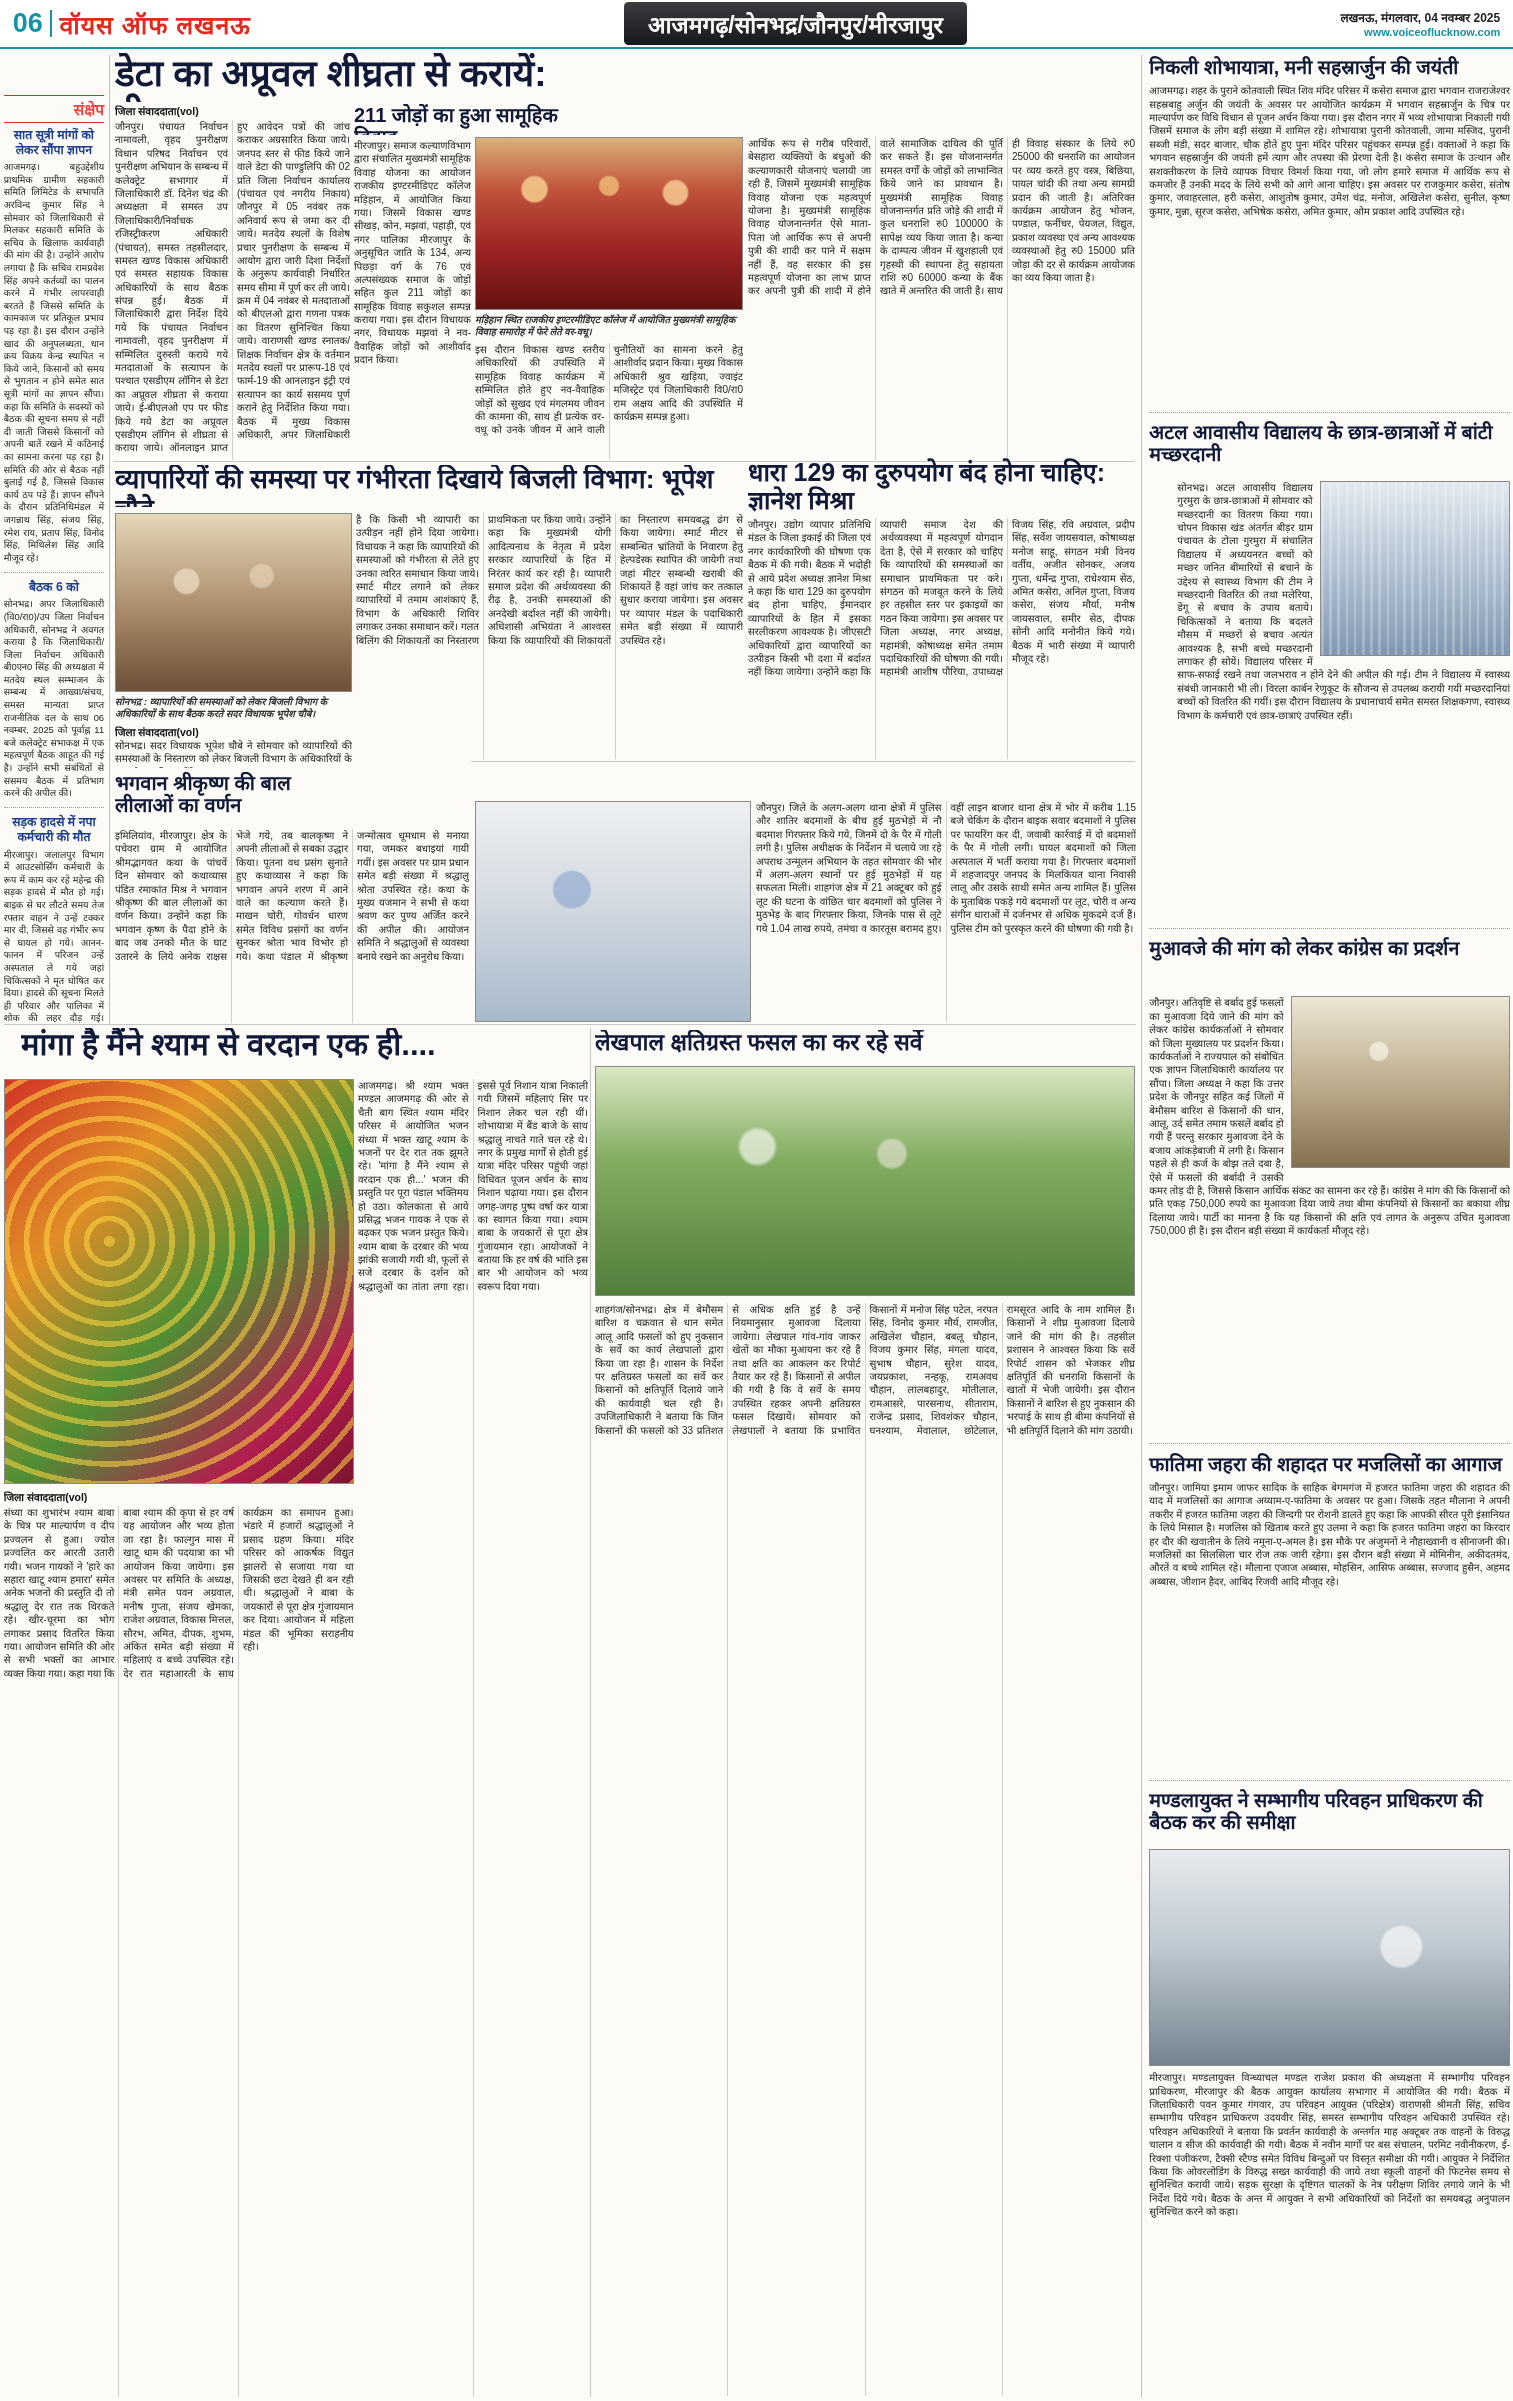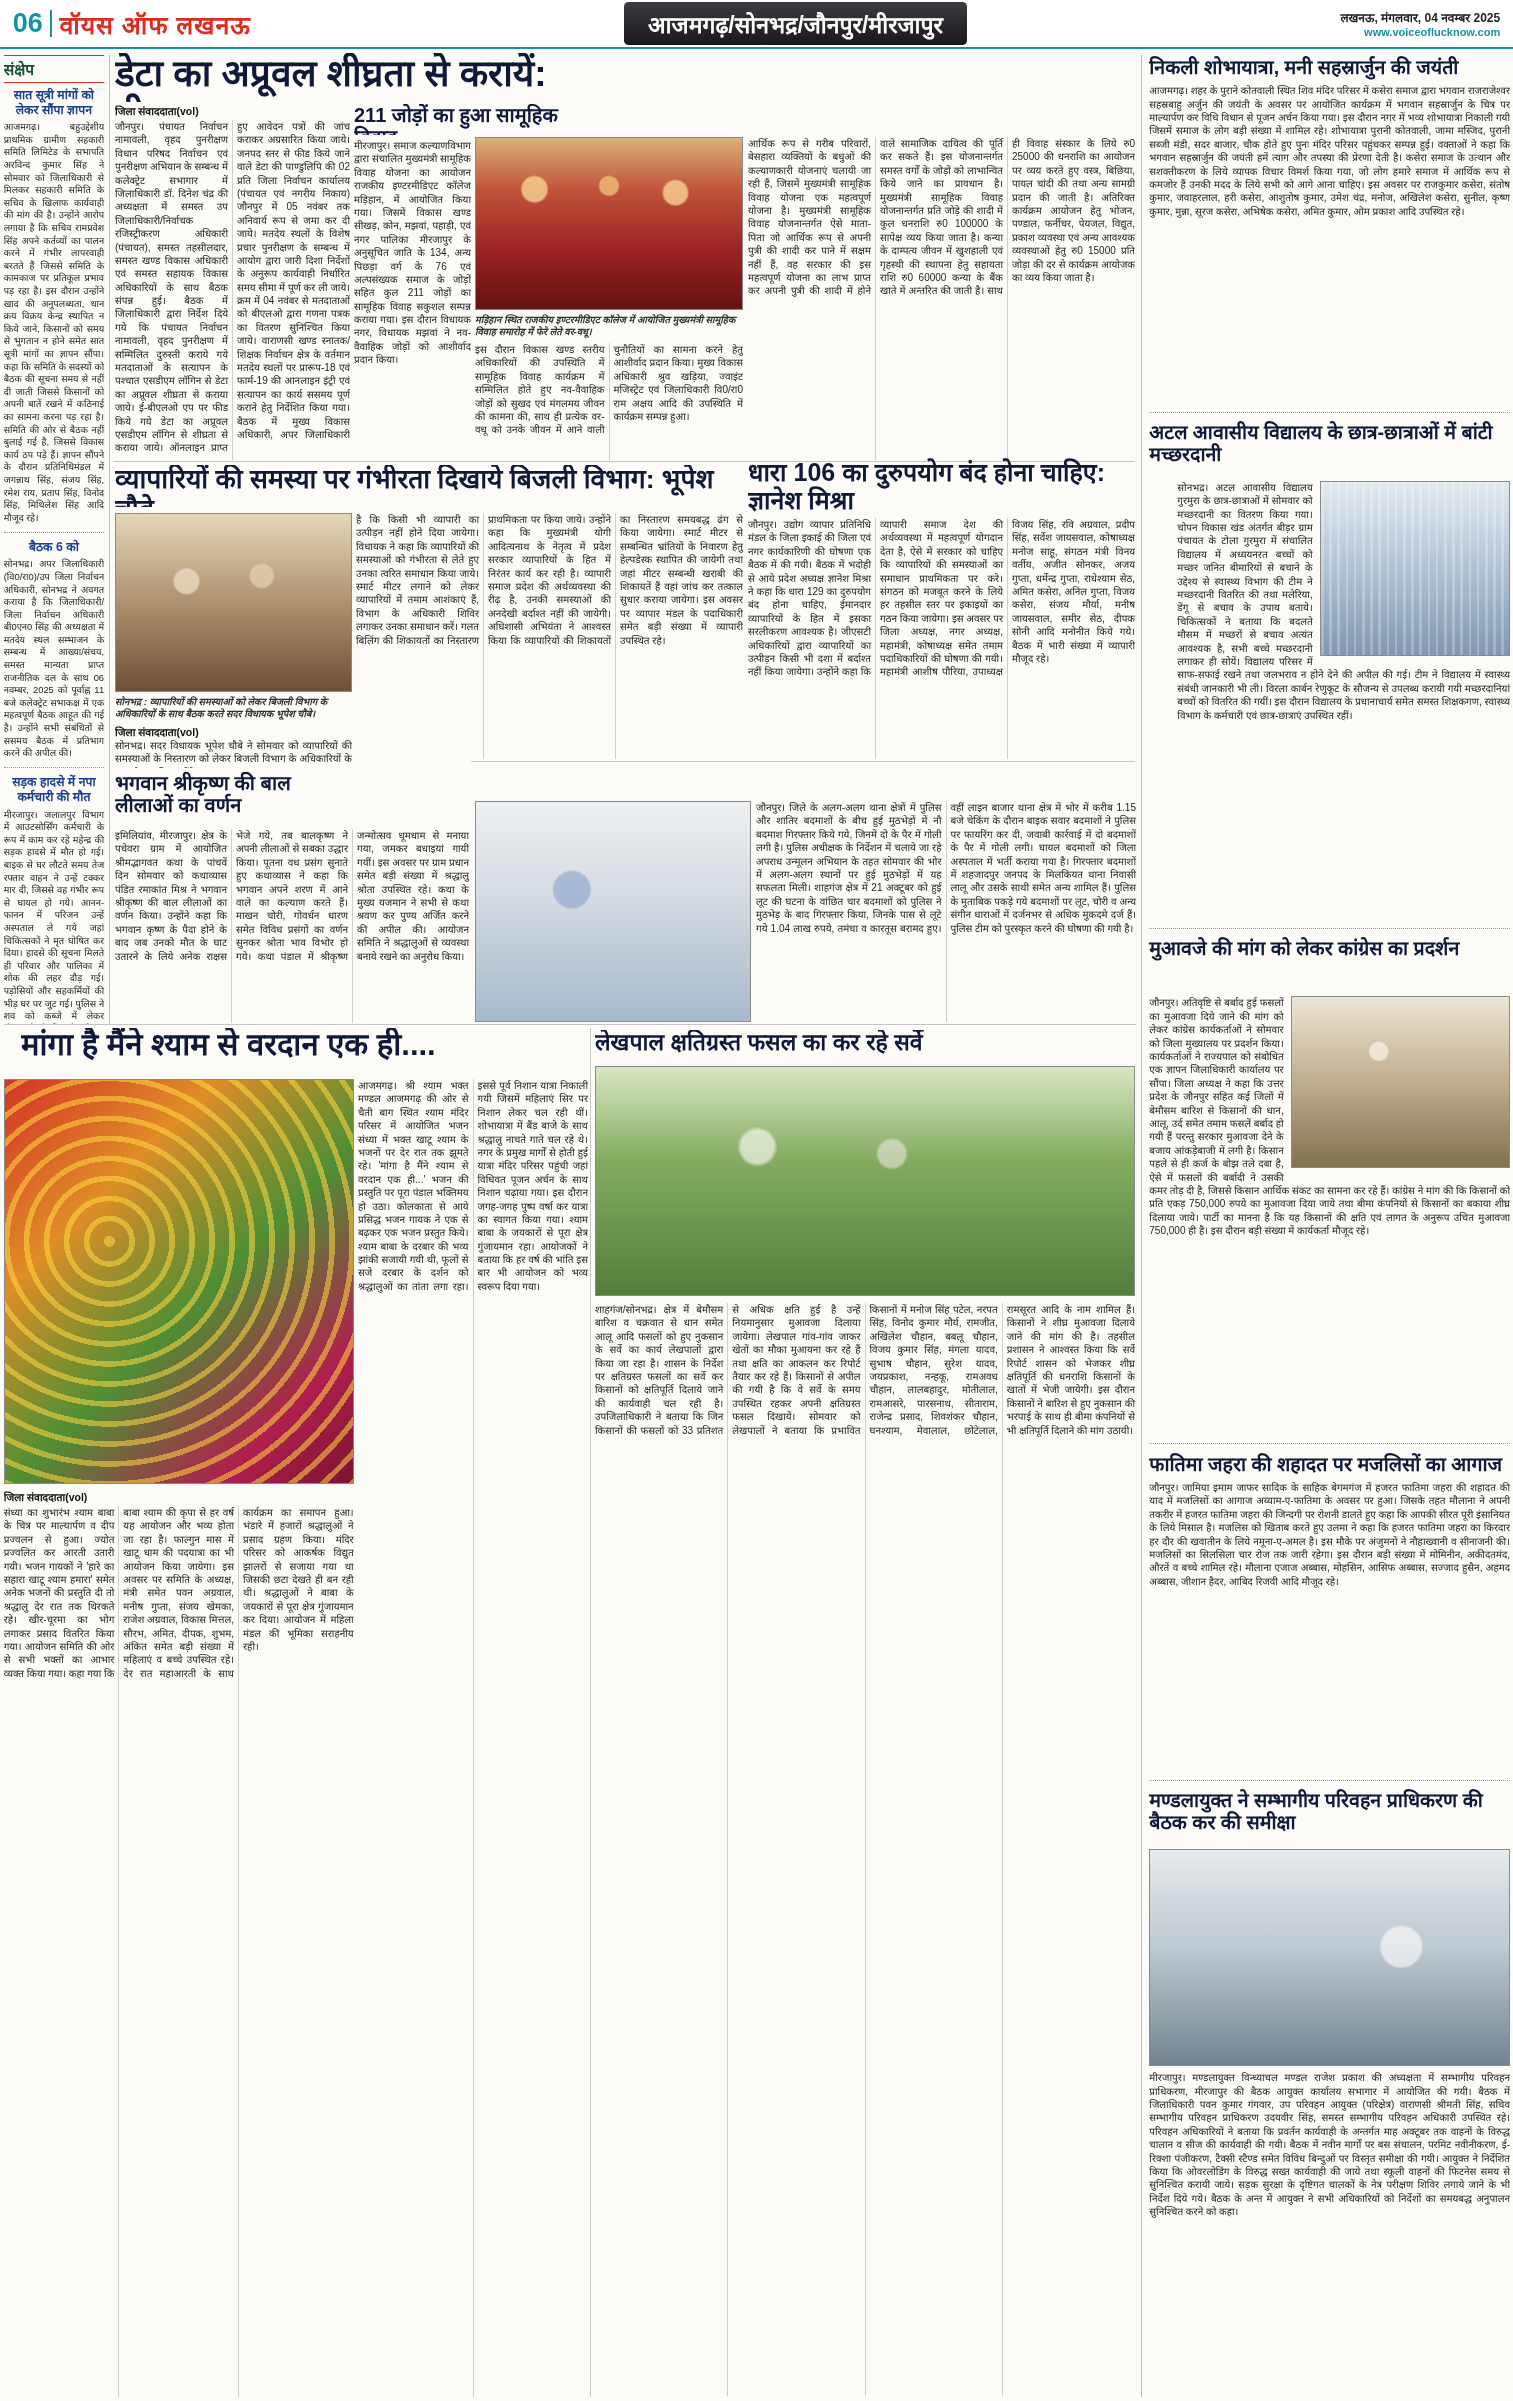--- a/index.html
+++ b/index.html
@@ -58,22 +58,22 @@
   .ph-net{background:
      repeating-linear-gradient(90deg, rgba(255,255,255,.25) 0 2.7px, transparent 2.7px 8.2px),
      linear-gradient(180deg,#e2eaef 0%,#b2c2d3 50%,#8197b0 100%);}
   .ph-office{background:
      radial-gradient(circle at 70% 45%, rgba(255,255,255,.6) 0 7%, transparent 8%),
      linear-gradient(180deg,#e6eaec 0%,#bec9d1 45%,#74848f 100%);}
 
   
   .rail-left{position:absolute;left:3.7px;top:55px;width:106px;height:969px;border-right:0.9px solid #bdbdbd;
              padding-right:4.6px;box-sizing:border-box;overflow:hidden;}
-  .brief-sec{color:#14532d;font-size:15.5px;font-weight:bold;text-align:left;
-             border-top:1.8px solid #e02b20;border-bottom:1.8px solid #e02b20;padding:1.8px 0;margin-bottom:5.5px;}
+  .brief-sec{color:#ef4444;font-size:15.5px;font-weight:bold;text-align:right;
+             border-top:1.8px solid #e02b20;border-bottom:1.8px solid #e02b20;padding:1.8px 0;margin-bottom:5.5px;margin-top:40px;}
   .brief h4{margin:3.7px 0 3.7px;font-size:12.3px;line-height:1.2;color:#1d3f8f;text-align:center;}
   .brief .body{font-size:9.4px;}
   .brief{border-bottom:0.9px dotted #9a9a9a;padding-bottom:7.3px;margin-bottom:7.3px;}
 
   
   .rail-right{position:absolute;left:1141px;top:55px;width:369px;height:2342px;border-left:0.9px solid #bdbdbd;
               padding-left:7.3px;box-sizing:border-box;display:flex;flex-direction:column;overflow:hidden;}
   .rr-item{border-bottom:0.9px dotted #9a9a9a;padding-bottom:7.3px;margin-bottom:7.3px;}
   .rr-item:last-child{border-bottom:none;}
   .rr-h{font-size:19.6px;margin:1.8px 0 5.5px;}
@@ -126,21 +126,21 @@
 
   <div class="hline" style="left:113px;top:461px;width:1022px;"></div>
 
   <div class="abs headline" style="left:115px;top:465px;width:628px;height:42px;font-size:26.5px;">व्यापारियों की समस्या पर गंभीरता दिखाये बिजली विभाग: भूपेश चौबे</div>
   <div class="abs photo ph-meeting" style="left:115px;top:513px;width:237px;height:179px;"></div>
   <div class="abs caption" style="left:115px;top:696px;width:237px;height:27px;">सोनभद्र : व्यापारियों की समस्याओं को लेकर बिजली विभाग के अधिकारियों के साथ बैठक करते सदर विधायक भूपेश चौबे।</div>
   <div class="abs byline" style="left:115px;top:725px;width:237px;height:13.7px;">जिला संवाददाता(vol)</div>
   <div class="abs body" style="left:115px;top:739px;width:237px;height:29px;">सोनभद्र। सदर विधायक भूपेश चौबे ने सोमवार को व्यापारियों की समस्याओं के निस्तारण को लेकर बिजली विभाग के अधिकारियों के साथ बैठक की। उन्होंने कहा</div>
   <div class="abs body cols3" style="left:356px;top:513px;width:387px;height:246px;">है कि किसी भी व्यापारी का उत्पीड़न नहीं होने दिया जायेगा। विधायक ने कहा कि व्यापारियों की समस्याओं को गंभीरता से लेते हुए उनका त्वरित समाधान किया जाये। स्मार्ट मीटर लगाने को लेकर व्यापारियों में तमाम आशंकाएं हैं, विभाग के अधिकारी शिविर लगाकर उनका समाधान करें। गलत बिलिंग की शिकायतों का निस्तारण प्राथमिकता पर किया जाये। उन्होंने कहा कि मुख्यमंत्री योगी आदित्यनाथ के नेतृत्व में प्रदेश सरकार व्यापारियों के हित में निरंतर कार्य कर रही है। व्यापारी समाज प्रदेश की अर्थव्यवस्था की रीढ़ है, उनकी समस्याओं की अनदेखी बर्दाश्त नहीं की जायेगी। अधिशासी अभियंता ने आश्वस्त किया कि व्यापारियों की शिकायतों का निस्तारण समयबद्ध ढंग से किया जायेगा। स्मार्ट मीटर से सम्बन्धित भ्रांतियों के निवारण हेतु हेल्पडेस्क स्थापित की जायेगी तथा जहां मीटर सम्बन्धी खराबी की शिकायतें हैं वहां जांच कर तत्काल सुधार कराया जायेगा। इस अवसर पर व्यापार मंडल के पदाधिकारी समेत बड़ी संख्या में व्यापारी उपस्थित रहे।</div>
 
-  <div class="abs headline" style="left:748px;top:458px;width:387px;height:57px;font-size:25px;">धारा 106 का दुरुपयोग बंद होना चाहिए: ज्ञानेश मिश्रा</div>
+  <div class="abs headline" style="left:748px;top:458px;width:387px;height:57px;font-size:25px;">धारा 129 का दुरुपयोग बंद होना चाहिए: ज्ञानेश मिश्रा</div>
   <div class="abs body cols3" style="left:748px;top:518px;width:387px;height:241px;">जौनपुर। उद्योग व्यापार प्रतिनिधि मंडल के जिला इकाई की जिला एवं नगर कार्यकारिणी की घोषणा एक बैठक में की गयी। बैठक में भदोही से आये प्रदेश अध्यक्ष ज्ञानेश मिश्रा ने कहा कि धारा 129 का दुरुपयोग बंद होना चाहिए, ईमानदार व्यापारियों के हित में इसका सरलीकरण आवश्यक है। जीएसटी अधिकारियों द्वारा व्यापारियों का उत्पीड़न किसी भी दशा में बर्दाश्त नहीं किया जायेगा। उन्होंने कहा कि व्यापारी समाज देश की अर्थव्यवस्था में महत्वपूर्ण योगदान देता है, ऐसे में सरकार को चाहिए कि व्यापारियों की समस्याओं का समाधान प्राथमिकता पर करे। संगठन को मजबूत करने के लिये हर तहसील स्तर पर इकाइयों का गठन किया जायेगा। इस अवसर पर जिला अध्यक्ष, नगर अध्यक्ष, महामंत्री, कोषाध्यक्ष समेत तमाम पदाधिकारियों की घोषणा की गयी। महामंत्री आशीष पौरिया, उपाध्यक्ष विजय सिंह, रवि अग्रवाल, प्रदीप सिंह, सर्वेश जायसवाल, कोषाध्यक्ष मनोज साहू, संगठन मंत्री विनय वर्तीय, अजीत सोनकर, अजय गुप्ता, धर्मेन्द्र गुप्ता, राधेश्याम सेठ, अमित कसेरा, अनिल गुप्ता, विजय कसेरा, संजय मौर्या, मनीष जायसवाल, समीर सेठ, दीपक सोनी आदि मनोनीत किये गये। बैठक में भारी संख्या में व्यापारी मौजूद रहे।</div>
 
   <div class="abs headline" style="left:115px;top:772px;width:237px;height:53px;font-size:20px;">भगवान श्रीकृष्ण की बाल लीलाओं का वर्णन</div>
   <div class="abs body cols3" style="left:115px;top:829px;width:354px;height:194px;">इमिलियांव, मीरजापुर। क्षेत्र के पचेवरा ग्राम में आयोजित श्रीमद्भागवत कथा के पांचवें दिन सोमवार को कथाव्यास पंडित रमाकांत मिश्र ने भगवान श्रीकृष्ण की बाल लीलाओं का वर्णन किया। उन्होंने कहा कि भगवान कृष्ण के पैदा होने के बाद जब उनको मौत के घाट उतारने के लिये अनेक राक्षस भेजे गये, तब बालकृष्ण ने अपनी लीलाओं से सबका उद्धार किया। पूतना वध प्रसंग सुनाते हुए कथाव्यास ने कहा कि भगवान अपने शरण में आने वाले का कल्याण करते हैं। माखन चोरी, गोवर्धन धारण समेत विविध प्रसंगों का वर्णन सुनकर श्रोता भाव विभोर हो गये। कथा पंडाल में श्रीकृष्ण जन्मोत्सव धूमधाम से मनाया गया, जमकर बधाइयां गायी गयीं। इस अवसर पर ग्राम प्रधान समेत बड़ी संख्या में श्रद्धालु श्रोता उपस्थित रहे। कथा के मुख्य यजमान ने सभी से कथा श्रवण कर पुण्य अर्जित करने की अपील की। आयोजन समिति ने श्रद्धालुओं से व्यवस्था बनाये रखने का अनुरोध किया।</div>
 
   <div class="hline" style="left:471px;top:761px;width:664px;"></div>
   <div class="abs photo ph-injured" style="left:475px;top:801px;width:276px;height:221px;"></div>
   <div class="abs body cols2" style="left:756px;top:801px;width:380px;height:221px;">जौनपुर। जिले के अलग-अलग थाना क्षेत्रों में पुलिस और शातिर बदमाशों के बीच हुई मुठभेड़ों में नौ बदमाश गिरफ्तार किये गये, जिनमें दो के पैर में गोली लगी है। पुलिस अधीक्षक के निर्देशन में चलाये जा रहे अपराध उन्मूलन अभियान के तहत सोमवार की भोर में अलग-अलग स्थानों पर हुई मुठभेड़ों में यह सफलता मिली। शाहगंज क्षेत्र में 21 अक्टूबर को हुई लूट की घटना के वांछित चार बदमाशों को पुलिस ने मुठभेड़ के बाद गिरफ्तार किया, जिनके पास से लूटे गये 1.04 लाख रुपये, तमंचा व कारतूस बरामद हुए। वहीं लाइन बाजार थाना क्षेत्र में भोर में करीब 1.15 बजे चेकिंग के दौरान बाइक सवार बदमाशों ने पुलिस पर फायरिंग कर दी, जवाबी कार्रवाई में दो बदमाशों के पैर में गोली लगी। घायल बदमाशों को जिला अस्पताल में भर्ती कराया गया है। गिरफ्तार बदमाशों में शहजादपुर जनपद के मिलकियत थाना निवासी लालू और उसके साथी समेत अन्य शामिल हैं। पुलिस के मुताबिक पकड़े गये बदमाशों पर लूट, चोरी व अन्य संगीन धाराओं में दर्जनभर से अधिक मुकदमे दर्ज हैं। पुलिस टीम को पुरस्कृत करने की घोषणा की गयी है।</div>
 
   <div class="hline" style="left:3.7px;top:1024px;width:1132px;"></div>

